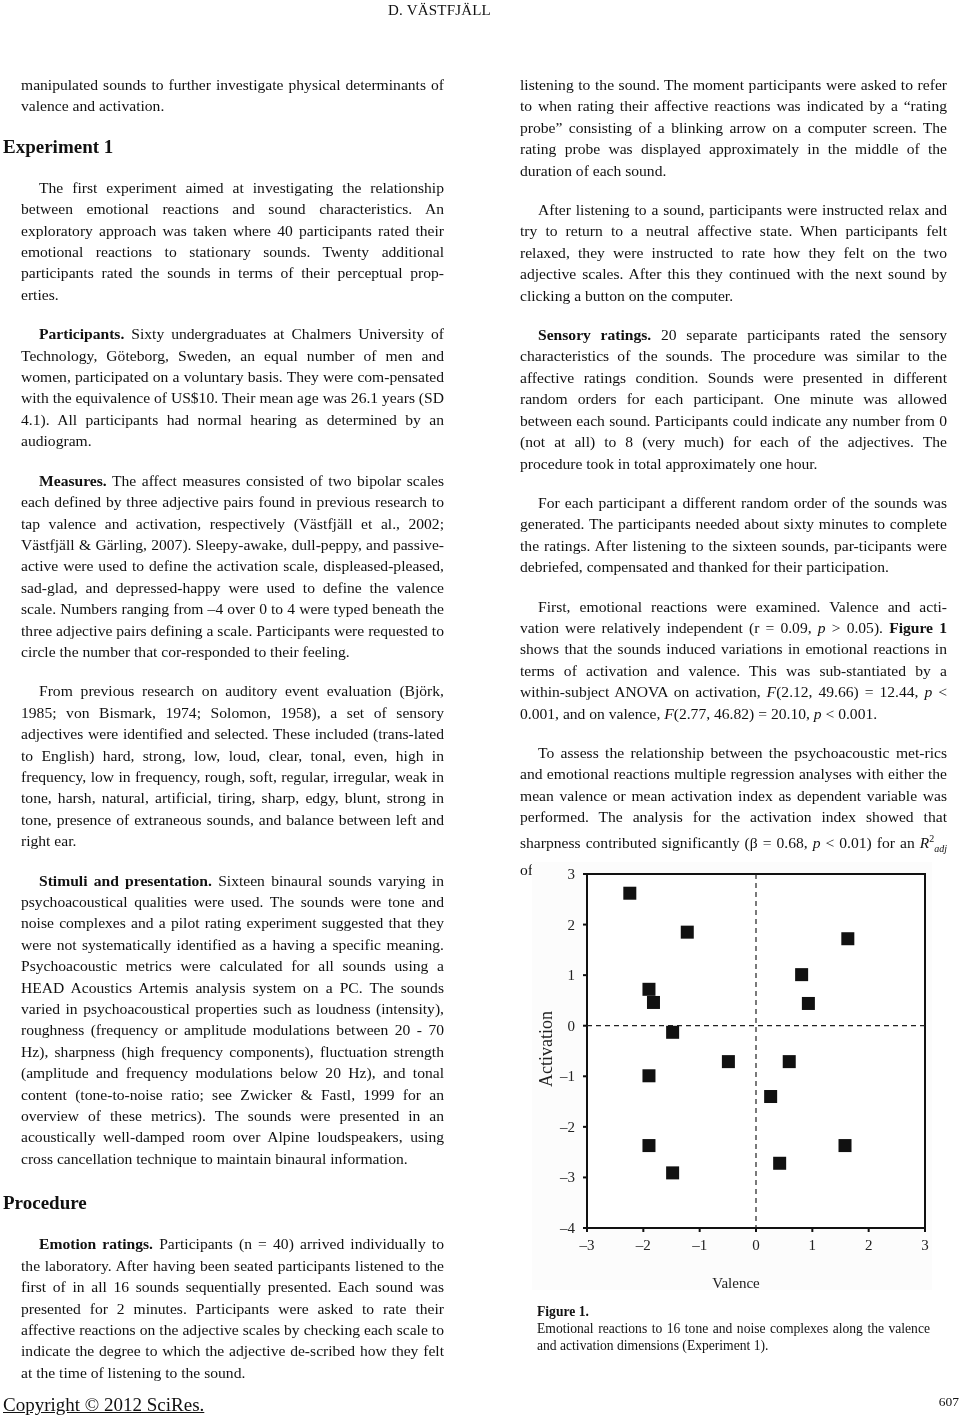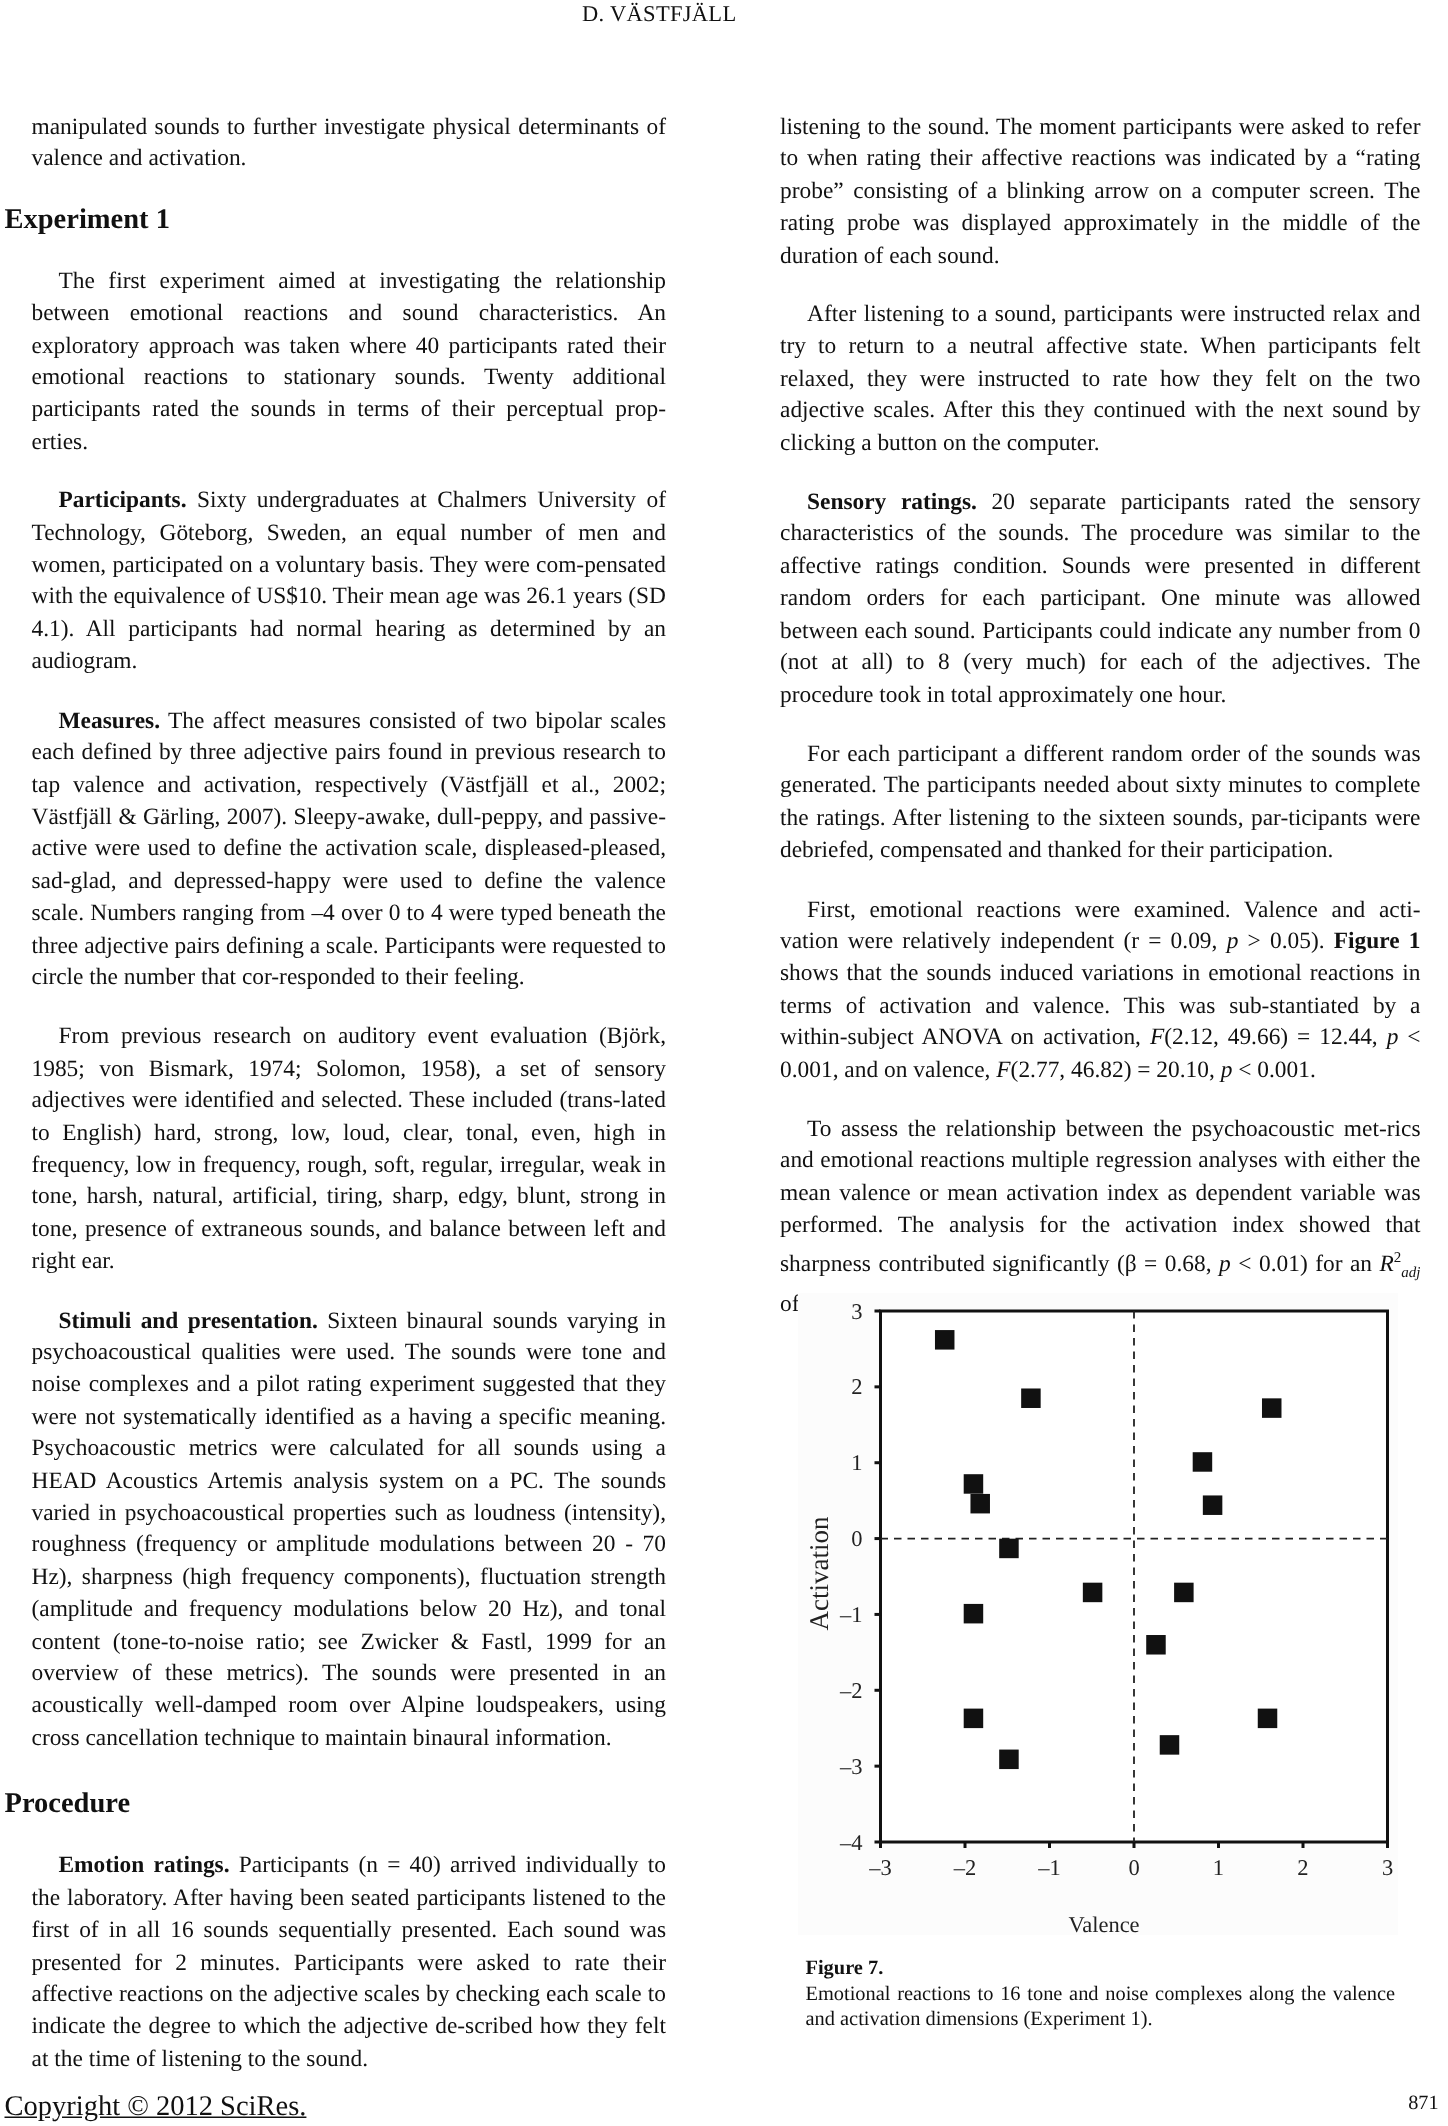--- a/index.html
+++ b/index.html
@@ -117,18 +117,18 @@
       <rect x="250.73666666666668" y="193.11999999999998" width="13" height="13" fill="#111111"></rect>
       <rect x="110.46666666666667" y="207.28" width="13" height="13" fill="#111111"></rect>
       <rect x="232.14666666666668" y="228.0142857142857" width="13" height="13" fill="#111111"></rect>
       <rect x="110.46666666666667" y="277.06857142857143" width="13" height="13" fill="#111111"></rect>
       <rect x="306.50666666666666" y="277.06857142857143" width="13" height="13" fill="#111111"></rect>
       <rect x="241.16" y="294.7685714285714" width="13" height="13" fill="#111111"></rect>
       <rect x="134.12666666666667" y="304.37714285714287" width="13" height="13" fill="#111111"></rect>
     </svg>
 </div>
 <div class="caption">
-  <span class="cap-title">Figure 7.</span>
+  <span class="cap-title">Figure 1.</span>
   <span>Emotional reactions to 16 tone and noise complexes along the valence and activation dimensions (Experiment 1).</span>
 </div>
 
 <div class="footer-left">Copyright © 2012 SciRes.</div>
-<div class="footer-right">871</div>
+<div class="footer-right">607</div>
 
 </body></html>

